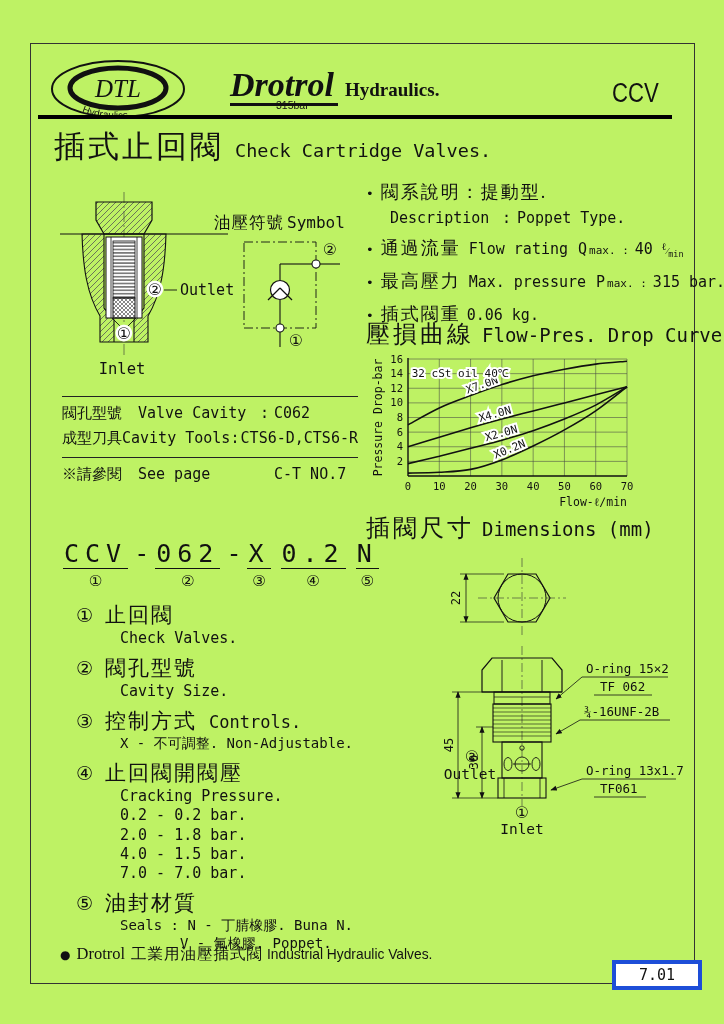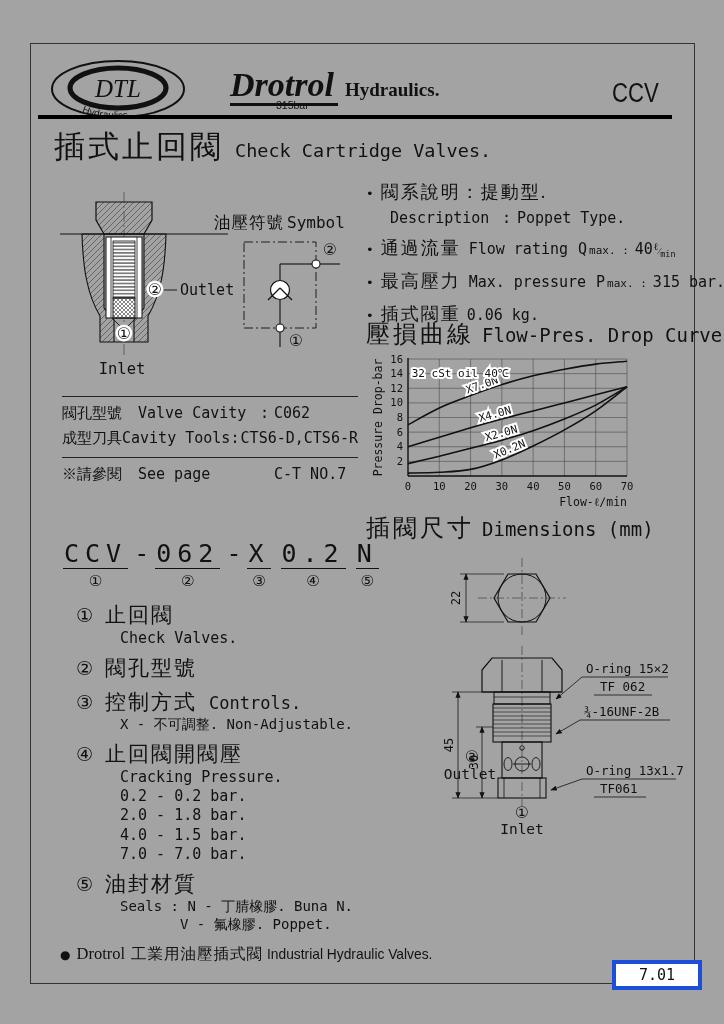--- a/index.html
+++ b/index.html
@@ -1,16 +1,16 @@
 <!DOCTYPE html>
 <html><head>
 <meta charset="utf-8">
 <style>
   html,body{margin:0;padding:0;background:#e8e8e8;}
-  .page{position:relative;width:724px;height:1024px;background:#a3a3a3;color:#111;overflow:hidden;
+  .page{position:relative;width:724px;height:1024px;background:#bef264;color:#111;overflow:hidden;
         font-family:"Liberation Serif",serif;}
   .frame{position:absolute;left:30px;top:43px;width:663px;height:939px;border:1px solid #333;}
   .circ{font-family:"DejaVu Sans",sans-serif;}
 
   
   .logo{position:absolute;left:48px;top:58px;}
   .brand-block{position:absolute;left:192px;top:66px;white-space:nowrap;margin-left:38px;}
   .brand{font:italic 700 34px "Liberation Serif",serif;border-bottom:3px solid #111;padding-right:4px;}
   .brand-suffix{font:700 19px "Liberation Serif",serif;margin-left:7px;}
   .rating{position:absolute;left:276px;top:99px;font:10.5px "Liberation Sans",sans-serif;}
@@ -64,21 +64,21 @@
   .specs{position:absolute;left:366px;top:180px;width:315px;}
   .sp-row{display:flex;align-items:baseline;white-space:nowrap;line-height:1.1;}
   .sp-bullet{font:13px "DejaVu Sans",sans-serif;margin-right:7px;}
   .sp-zh{font:18px "Liberation Serif",serif;letter-spacing:2px;}
   .sp-en{font:15px "DejaVu Sans Mono",monospace;margin-left:8px;}
   .sp-val{font:15px "DejaVu Sans Mono",monospace;margin-left:6px;}
   .sp-sym{font:15px "DejaVu Sans Mono",monospace;margin-left:10px;}
   .sp-max{font:11px "DejaVu Sans Mono",monospace;margin-left:2px;}
   .sp-indent{margin-left:16px;margin-top:5px;}
   .sp-gap{margin-top:9px;}
-  .unit{font:9px "DejaVu Sans Mono",monospace;margin-left:1px;}
+  .unit{font:9px "DejaVu Sans Mono",monospace;margin-left:9px;}
   .unit sup{font-size:10px;} .unit sub{font-size:8.5px;}
   .sp-en-label{display:inline-block;width:104px;}
 
   
   .curve-head{position:absolute;left:366px;top:318px;white-space:nowrap;}
   .chart{position:absolute;left:372px;top:350px;}
 
   
   .dim-head{position:absolute;left:366px;top:512px;white-space:nowrap;}
   .dims{position:absolute;left:390px;top:546px;}
@@ -227,20 +227,21 @@
         <span class="oi-num">①</span>
         <span class="oi-zh">止回閥</span>
       </div>
       <div class="oi-line">Check Valves.</div>
     </div>
     <div class="oi">
       <div class="oi-head">
         <span class="oi-num">②</span>
         <span class="oi-zh">閥孔型號</span>
       </div>
+      <div class="oi-line">Cavity Size.</div>
     </div>
     <div class="oi">
       <div class="oi-head">
         <span class="oi-num">③</span>
         <span class="oi-zh">控制方式</span>
         <span class="oi-en">Controls.</span>
       </div>
       <div class="oi-line small">X - 不可調整. Non-Adjustable.</div>
     </div>
     <div class="oi">

